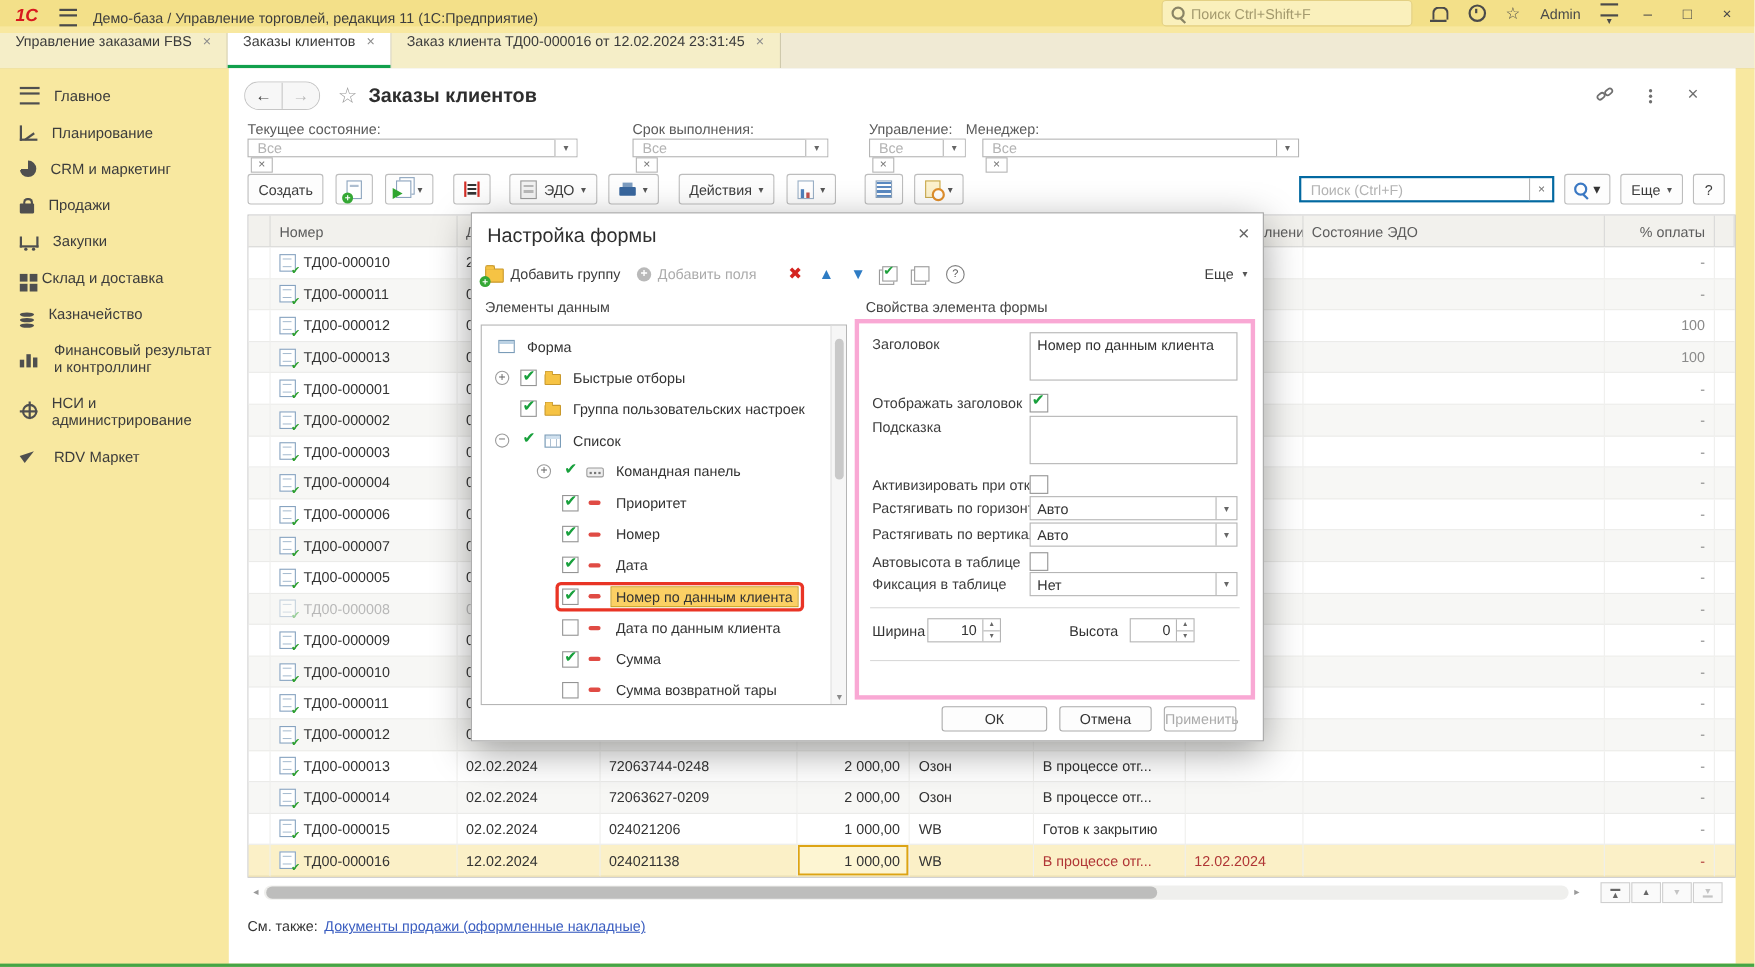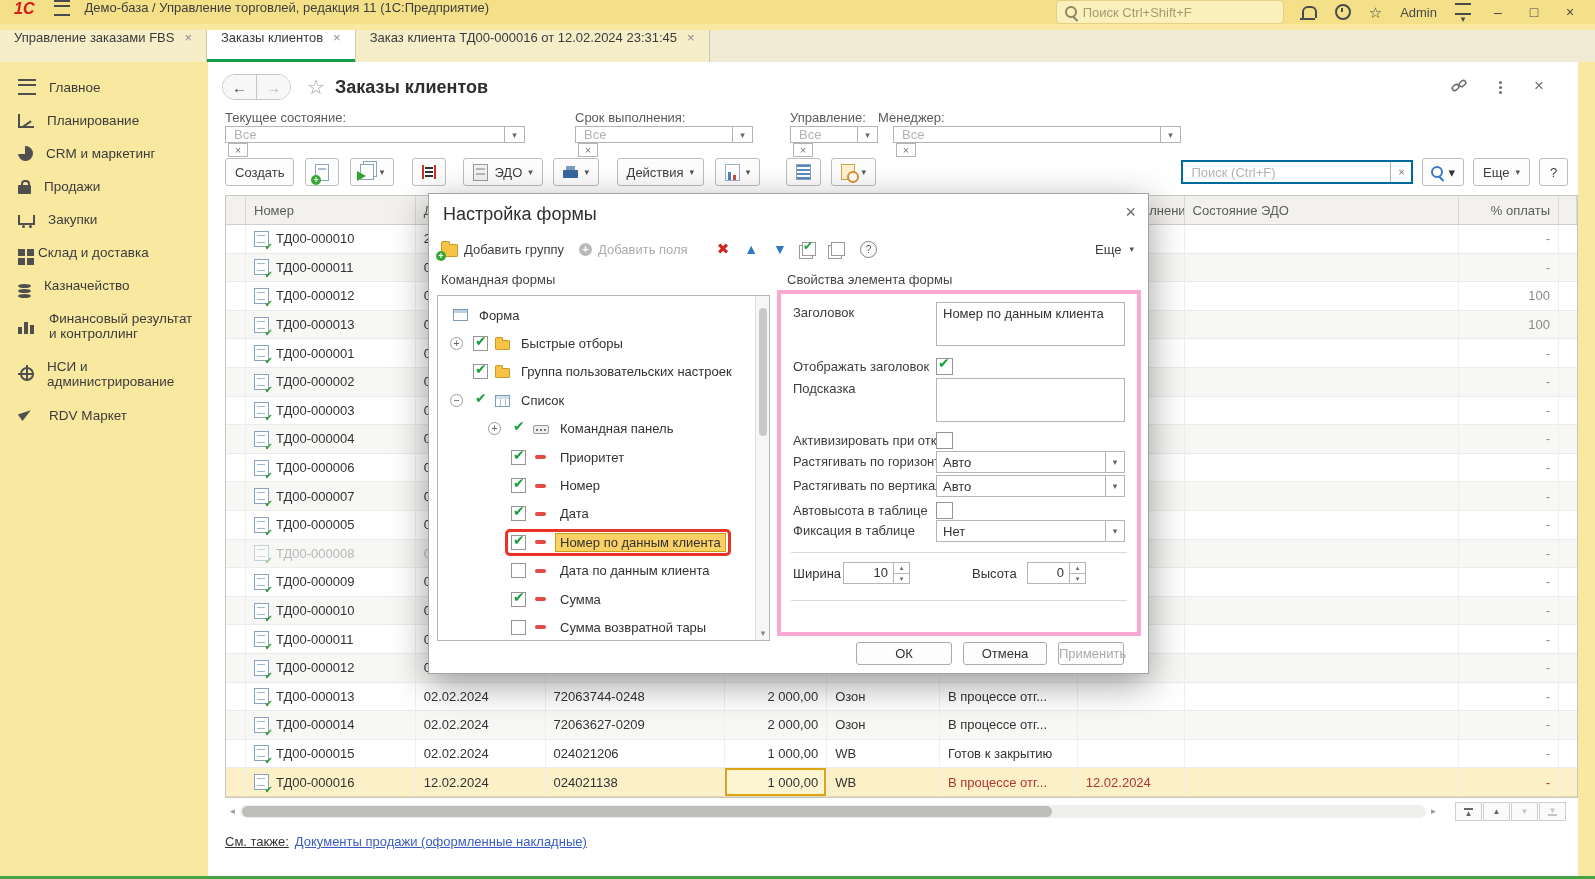--- a/index.html
+++ b/index.html
@@ -1,20 +1,20 @@
 <!DOCTYPE html>
 <html><head>
 <meta charset="utf-8">
 <style>
   html,body{margin:0;padding:0;}
   body{width:1595px;height:879px;position:relative;overflow:hidden;
        font-family:"Liberation Sans","DejaVu Sans",sans-serif;font-size:13px;color:#333;
        background:#f8e8a0;}
   
-  .topbar{position:absolute;left:0;top:0;width:1595px;height:24px;background:#f3e089;display:flex;align-items:flex-start;}
+  .topbar{position:absolute;left:0;top:0;width:1595px;height:24px;background:#f3e089;display:flex;align-items:flex-end;}
   .logo1c{font-weight:800;font-size:16px;color:#d8191f;margin:0 10px 0 14px;font-style:italic;}
   .burger{width:16px;height:12px;border-top:2px solid #4a4a4a;border-bottom:2px solid #4a4a4a;position:relative;margin:0 14px 0 10px;}
   .burger::before{content:"";position:absolute;left:0;top:3px;width:16px;height:2px;background:#4a4a4a;}
   .apptitle{font-size:13px;color:#3d3d3d;}
   .tb-right{margin-left:auto;display:flex;align-items:center;gap:18px;padding-right:16px;}
   .gsearch{width:210px;height:22px;background:#faf0bc;border:1px solid #e3d084;border-radius:4px;display:flex;align-items:center;gap:6px;padding:0 8px;color:#a49a6e;}
   .mag{width:8px;height:8px;border:2px solid #8a8465;border-radius:50%;position:relative;flex:0 0 auto;}
   .mag::after{content:"";position:absolute;left:7px;top:8px;width:6px;height:2px;background:#8a8465;transform:rotate(45deg);transform-origin:0 0;}
   .tbico{color:#4a4a4a;font-size:15px;line-height:1;cursor:default;}
   .bell{width:11px;height:10px;border:2px solid #4a4a4a;border-bottom:none;border-radius:6px 6px 0 0;position:relative;}
@@ -118,21 +118,21 @@
   .hscroll{position:absolute;left:17px;top:741px;width:1353px;height:17px;display:flex;align-items:center;}
   .hsar{width:15px;height:15px;color:#9a9a9a;font-size:8px;display:flex;align-items:center;justify-content:center;}
   .hstrack{position:relative;width:1186px;height:13px;background:#efefed;border-radius:7px;}
   .hsthumb{position:absolute;left:2px;top:1px;width:810px;height:11px;background:#bdbdbc;border-radius:6px;}
   .navbtns{display:flex;gap:1px;margin-left:14px;}
   .nbtn{width:25px;height:17px;border:1px solid #cfcfcf;background:#fafafa;display:flex;align-items:center;justify-content:center;font-size:8px;color:#666;flex-direction:column;line-height:5px;}
   .nbtn .bar{width:9px;height:2px;background:#666;margin-bottom:1px;}
   .nbtn.dis{color:#c4c4c4;}
   .nbtn.dis .bar{background:#c4c4c4;}
   
-  .seealso{position:absolute;left:17px;top:772px;display:flex;gap:6px;align-items:center;text-decoration:underline;}
+  .seealso{position:absolute;left:17px;top:772px;display:flex;gap:6px;align-items:center;}
   .seealso a{color:#3a5dc0;text-decoration:underline;}
   .rframe{position:absolute;right:0;top:62px;width:17px;bottom:3px;background:#f8e8a0;}
   .bottomline{position:absolute;left:0;bottom:0;width:1595px;height:3px;background:#46a546;}
   
   .dialog{position:absolute;left:428px;top:193px;width:719px;height:479px;background:#fff;border:1px solid #a3a3a3;box-shadow:0 10px 34px rgba(0,0,0,.38);z-index:40;}
   .dtitle{position:absolute;left:14px;top:10px;font-size:18px;color:#2e2e2e;}
   .dclose{position:absolute;right:12px;top:8px;font-size:18px;color:#666;}
   .dtools{position:absolute;left:12px;top:46px;right:14px;display:flex;align-items:center;gap:15px;}
   .dtl{display:flex;align-items:center;gap:6px;color:#3d3d3d;}
   .dtl.dis{color:#ababab;}
@@ -811,21 +811,21 @@
     <span class="dup">▼</span>
     <span class="sqstack chk"></span>
     <span class="sqstack"></span>
     <span class="helpc">?</span>
     <span class="dmore">
         <span>Еще</span>
         <span class="car" style="font-size:9px;color:#555">▾</span>
       </span>
   </div>
 
-  <span class="dsect l">Командная формы</span>
+  <span class="dsect l">Элементы данным</span>
   <span class="dsect r">Свойства элемента формы</span>
 
   <div class="treepanel">
     <div style="padding-top:5px">
 
         <div class="trow-t" data-check="none" data-expand="none" data-icon="form" data-level="0" data-flag="">
 
           <span class="tinner">
 
             <span class="ticon"></span>

